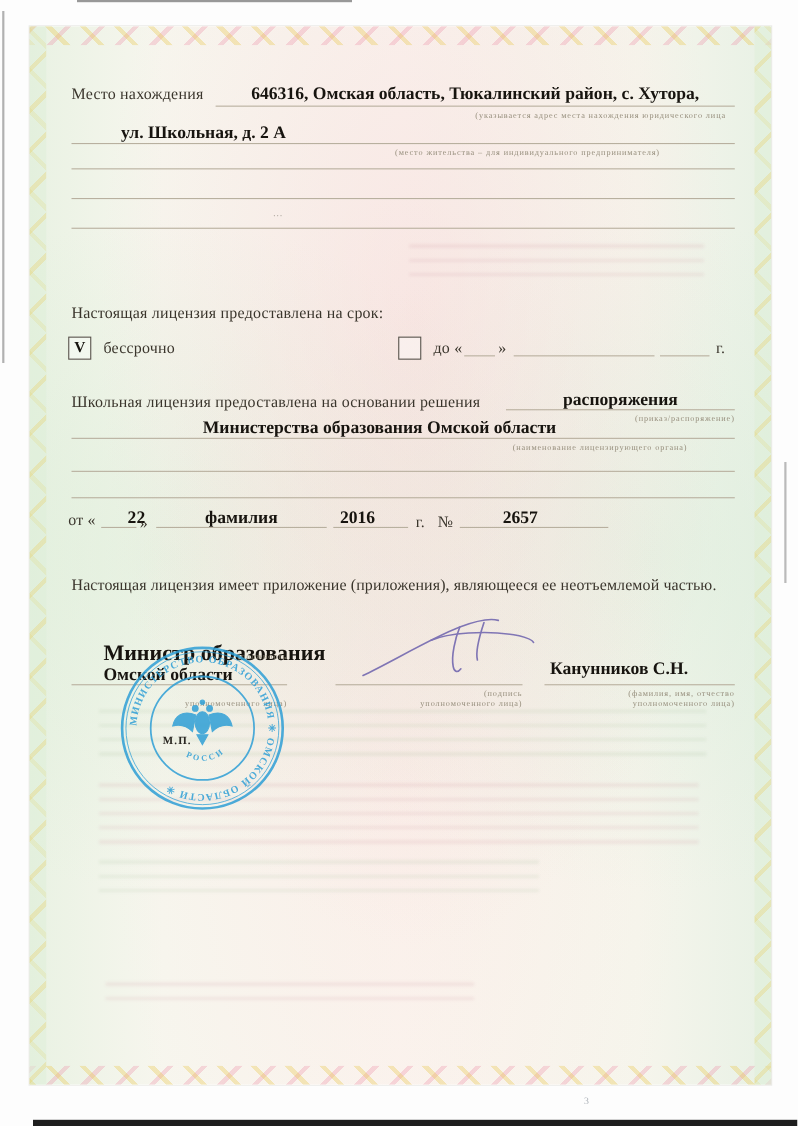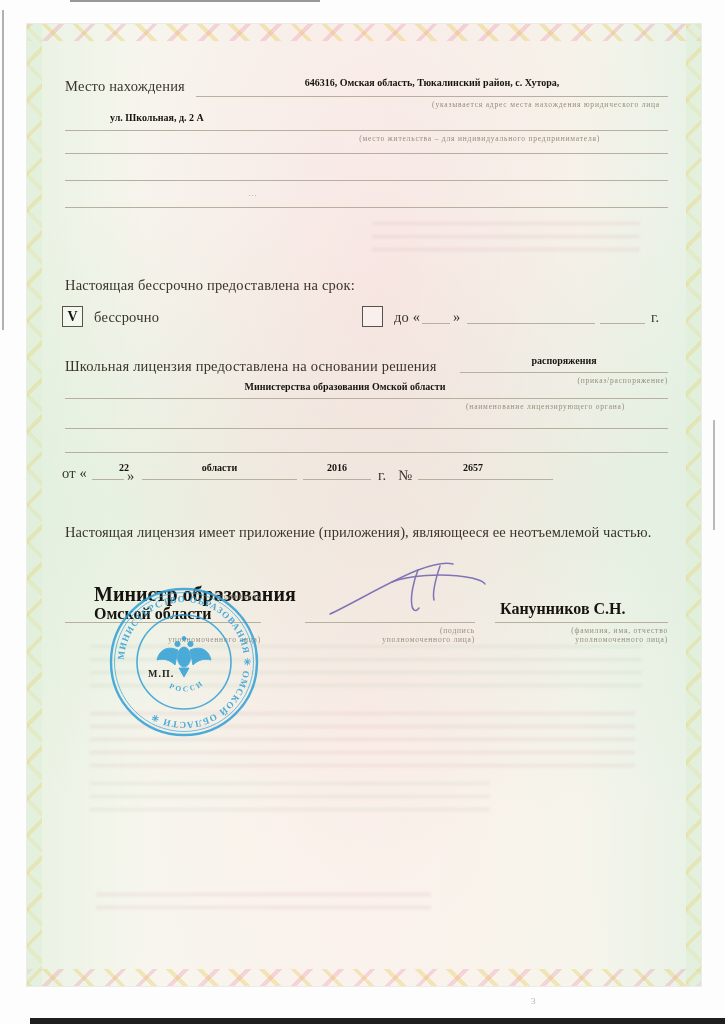--- a/index.html
+++ b/index.html
@@ -35,21 +35,21 @@
     background-image:
       repeating-linear-gradient(135deg, rgba(233,205,95,.30) 0 4px, transparent 4px 26px),
       repeating-linear-gradient(45deg, rgba(225,215,120,.22) 0 4px, transparent 4px 26px);
     background-color:rgba(222,238,216,.55);
   }
   .orn-left{left:0;}
   .orn-right{right:0;}
   
   .abs{position:absolute;}
   .lbl{font-size:14.5px;color:#3a352c;letter-spacing:.2px;white-space:nowrap;}
-  .val{font-size:10px;font-weight:bold;color:#17140f;white-space:nowrap;}
+  .val{font-size:16px;font-weight:bold;color:#17140f;white-space:nowrap;}
   .cap{font-size:7.5px;color:#958d7b;letter-spacing:.8px;white-space:nowrap;text-align:right;}
   .rule{border-bottom:1px solid #b8b09f;height:0;}
   .center{text-align:center;}
   .chk{
     width:19px;height:19px;border:1.5px solid #57524a;background:rgba(255,255,255,.4);
     display:flex;align-items:center;justify-content:center;
     font-size:14px;font-weight:bold;color:#17140f;
   }
   
   .bleed{
@@ -86,21 +86,21 @@
 <div class="abs cap" style="left:240px;top:100px;width:420px;">(указывается адрес места нахождения юридического лица</div>
 <div class="abs val" style="left:110px;top:112px;">ул. Школьная, д. 2 А</div>
 <div class="abs rule" style="left:65px;top:130px;width:603px;"></div>
 <div class="abs cap" style="left:130px;top:134px;width:470px;">(место жительства – для индивидуального предпринимателя)</div>
 
 <div class="abs rule" style="left:65px;top:153px;width:603px;"></div>
 <div class="abs rule" style="left:65px;top:180px;width:603px;"></div>
 <div class="abs dots" style="left:248px;top:188px;">…</div>
 <div class="abs rule" style="left:65px;top:207px;width:603px;"></div>
 
-<div class="abs lbl" style="left:65px;top:277px;">Настоящая бессрочно предоставлена на срок:</div>
+<div class="abs lbl" style="left:65px;top:277px;">Настоящая лицензия предоставлена на срок:</div>
 
 <div class="abs chk" style="left:62px;top:306px;">
   <span>V</span>
 </div>
 <div class="abs lbl" style="left:94px;top:309px;">бессрочно</div>
 
 <div class="abs chk" style="left:362px;top:306px;"></div>
 <div class="abs lbl" style="left:394px;top:309px;">до «</div>
 <div class="abs rule" style="left:422px;top:323px;width:28px;"></div>
 <div class="abs lbl" style="left:453px;top:309px;">»</div>
@@ -118,23 +118,23 @@
 <div class="abs cap" style="left:65px;top:402px;width:560px;">(наименование лицензирующего органа)</div>
 
 <div class="abs rule" style="left:65px;top:428px;width:603px;"></div>
 <div class="abs rule" style="left:65px;top:452px;width:603px;"></div>
 
 <div class="abs lbl" style="left:62px;top:465px;">от «</div>
 <div class="abs rule" style="left:92px;top:479px;width:32px;"></div>
 <div class="abs val center" style="left:108px;top:462px;width:32px;">22</div>
 <div class="abs lbl" style="left:127px;top:468px;">»</div>
 <div class="abs rule" style="left:142px;top:479px;width:155px;"></div>
-<div class="abs val center" style="left:142px;top:462px;width:155px;">области</div>
+<div class="abs val center" style="left:142px;top:462px;width:155px;">фамилия</div>
 <div class="abs rule" style="left:303px;top:479px;width:68px;"></div>
-<div class="abs val center" style="left:303px;top:462px;width:68px;">2016</div>
+<div class="abs val center" style="left:291px;top:462px;width:68px;">2016</div>
 <div class="abs lbl" style="left:378px;top:467px;">г.</div>
 <div class="abs lbl" style="left:398px;top:467px;">№</div>
 <div class="abs rule" style="left:418px;top:479px;width:135px;"></div>
 <div class="abs val center" style="left:418px;top:462px;width:110px;">2657</div>
 
 <div class="abs lbl" style="left:65px;top:524px;letter-spacing:.1px;">Настоящая лицензия имеет приложение (приложения), являющееся ее неотъемлемой частью.</div>
 
 <div class="abs val" style="left:94px;top:583px;font-size:20px;">Министр образования</div>
 <div class="abs val" style="left:94px;top:605px;font-size:16px;">Омской области</div>
 <div class="abs rule" style="left:65px;top:622px;width:196px;"></div>

